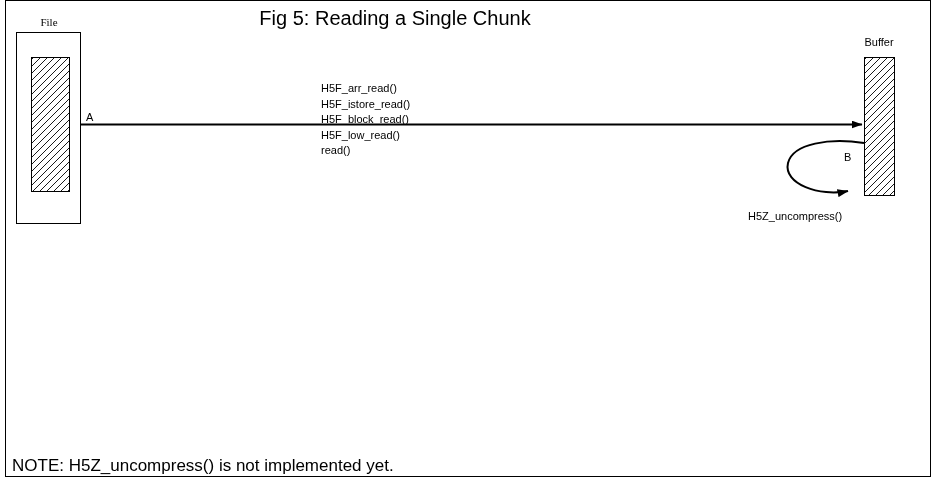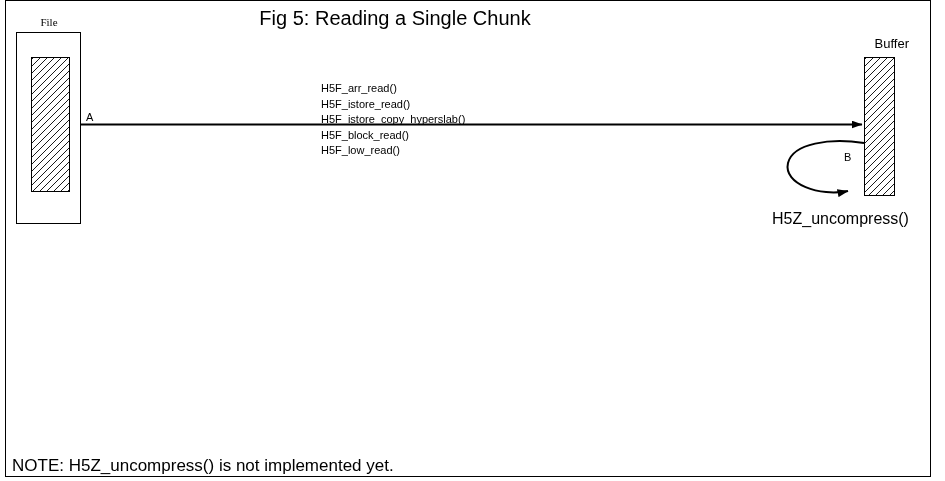--- a/index.html
+++ b/index.html
@@ -52,25 +52,25 @@
   }
   #file-label {
     font-size: 11px;
     top: 17px;
     left: 16px;
     width: 66px;
     text-align: center;
     font-family: Liberation Serif, serif;
   }
   #buffer-label {
-    font-size: 13px;
+    font-size: 11px;
     top: 37px;
     left: 849px;
     width: 60px;
-    text-align: right;
+    text-align: center;
   }
   #label-a {
     font-size: 11px;
     top: 112px;
     left: 86px;
   }
   #label-b {
     font-size: 11px;
     top: 152px;
     left: 844px;
@@ -79,23 +79,23 @@
     top: 81px;
     left: 321px;
     width: 228px;
     text-align: left;
     font-size: 11px;
   }
   #call-stack div {
     line-height: 15.6px;
   }
   #uncompress-label {
-    font-size: 16px;
+    font-size: 11px;
     top: 211px;
-    left: 752px;
+    left: 728px;
     padding-left: 20px;
   }
   #note-text {
     font-size: 17px;
     top: 457px;
     left: 12px;
   }
 </style>
 </head>
 <body>
@@ -110,23 +110,23 @@
 
   <div class="txt" id="buffer-label">Buffer</div>
 
   <div class="txt" id="label-a">A</div>
 
   <div class="txt" id="label-b">B</div>
 
   <div class="txt" id="call-stack">
     <div>H5F_arr_read()</div>
     <div>H5F_istore_read()</div>
-    <div>H5F_istore_copy_hyperslab()</div>
     <div>H5F_block_read()</div>
     <div>H5F_low_read()</div>
+    <div>read()</div>
   </div>
 
   <div class="txt" id="uncompress-label">H5Z_uncompress()</div>
 
   <div class="txt" id="note-text">NOTE: H5Z_uncompress() is not implemented yet.</div>
 
   <svg class="layer" viewBox="0 0 945 481" xmlns="http://www.w3.org/2000/svg">
     <defs>
       <pattern id="hatch-diagonal" patternUnits="userSpaceOnUse" width="7" height="7">
         <rect width="7" height="7" fill="#ffffff"></rect>

